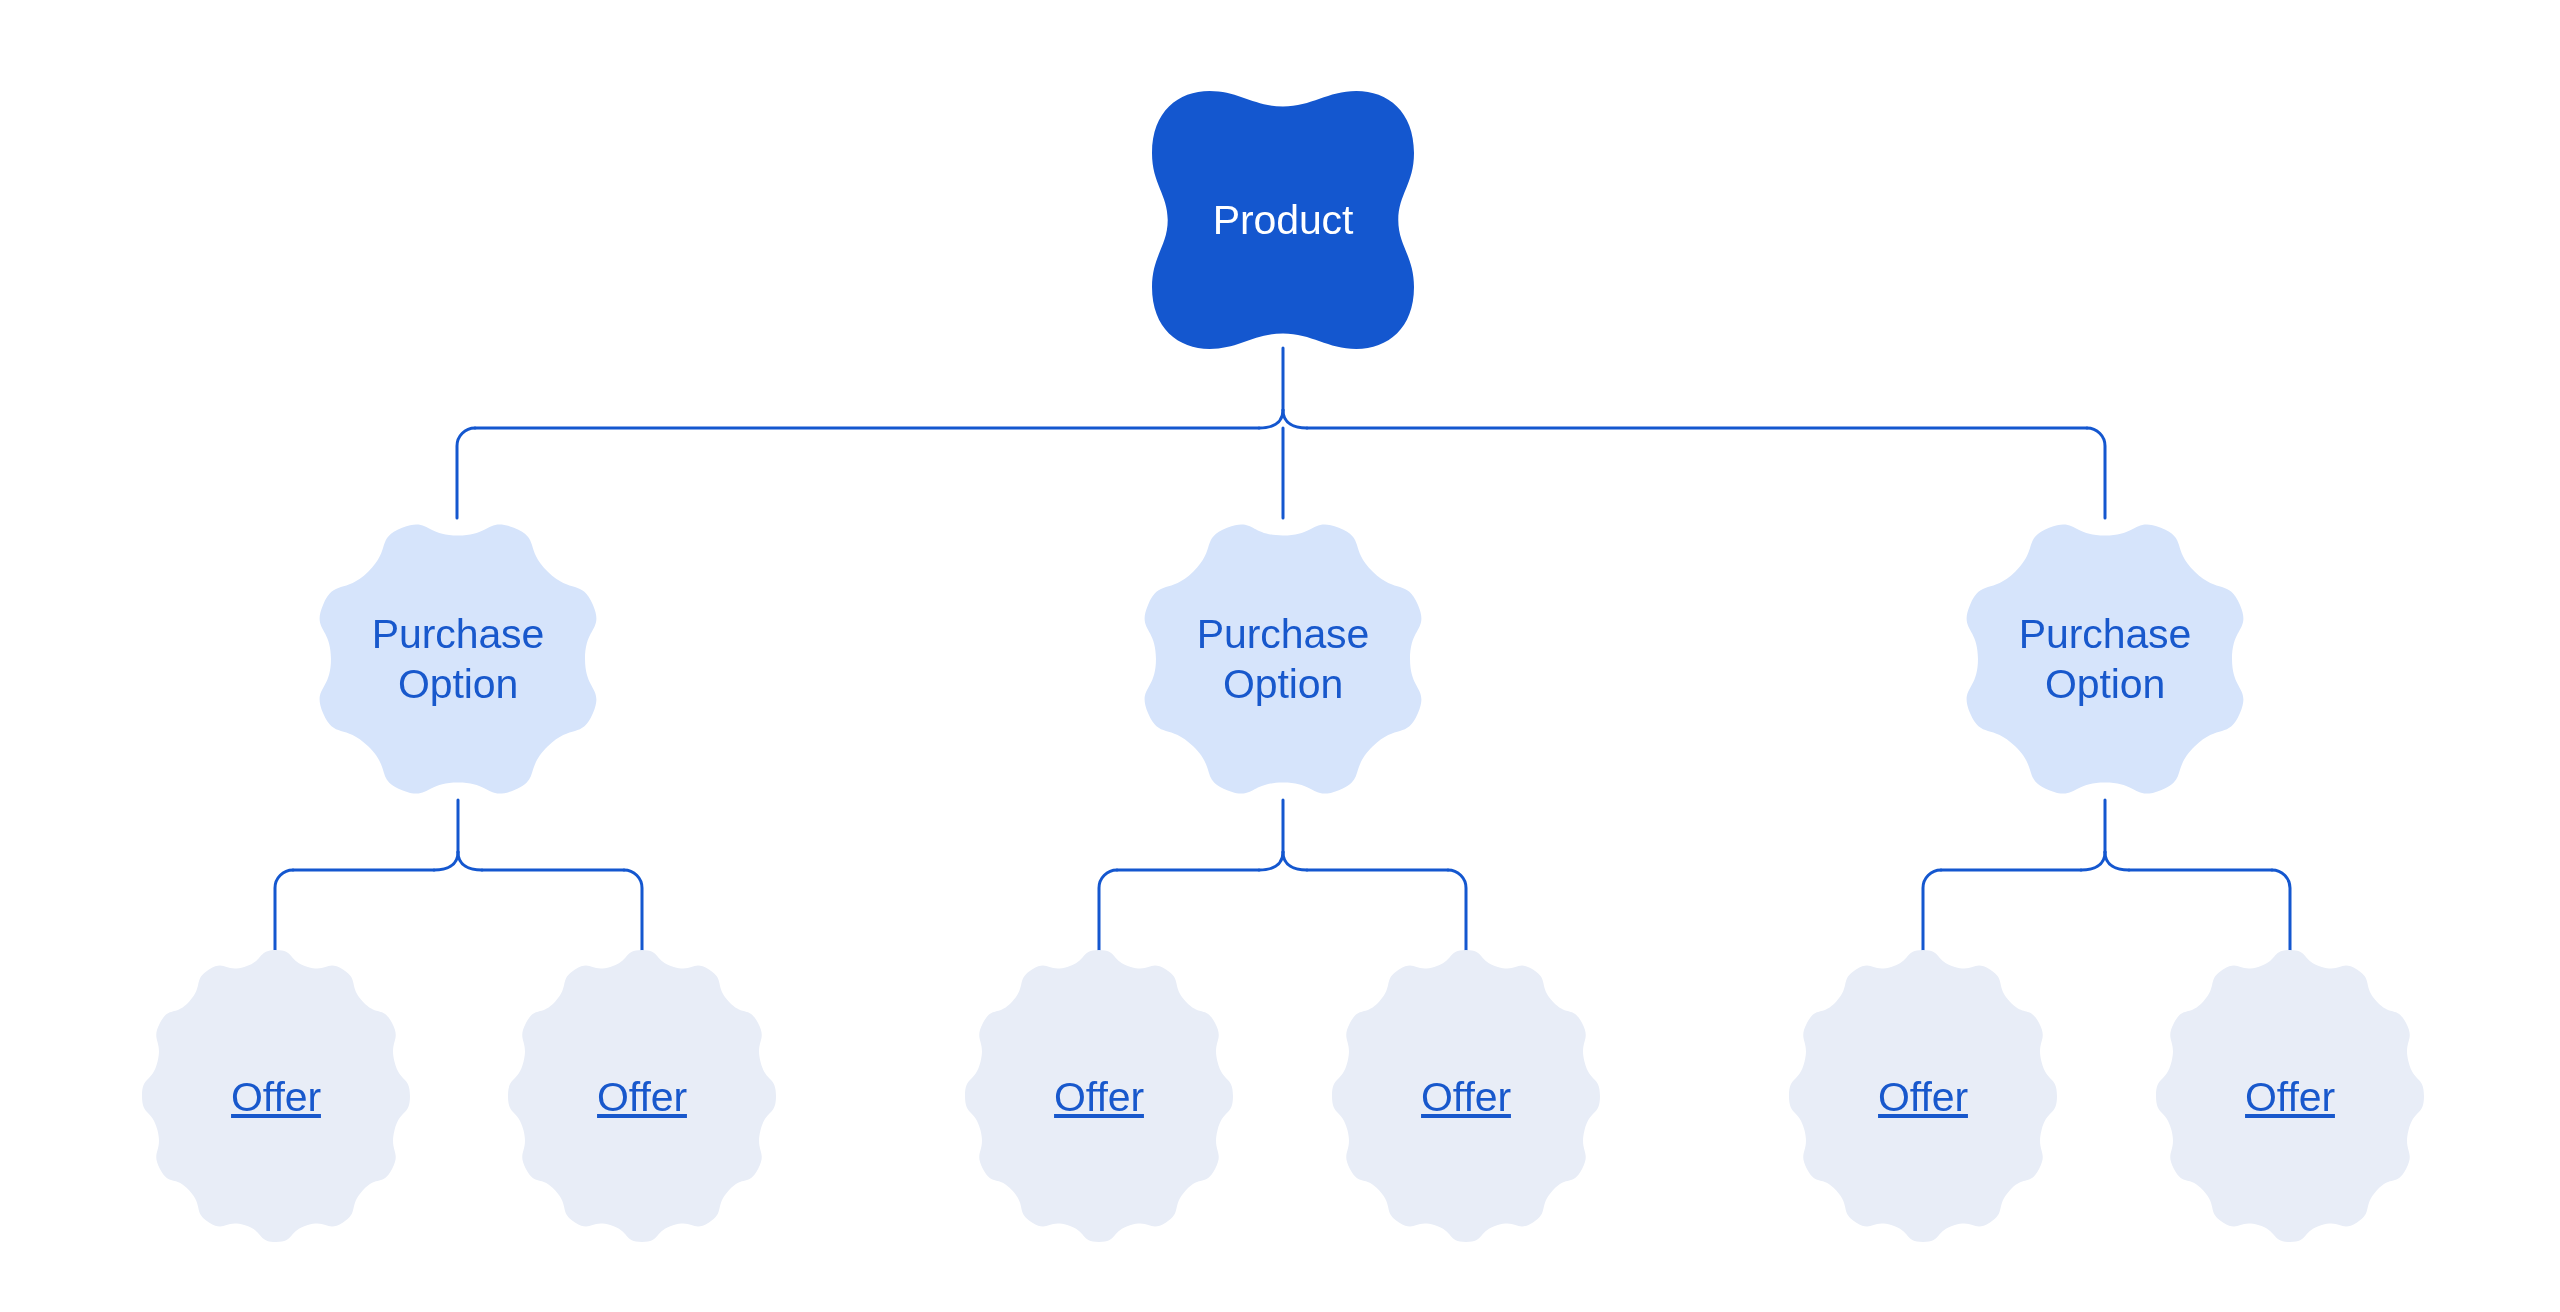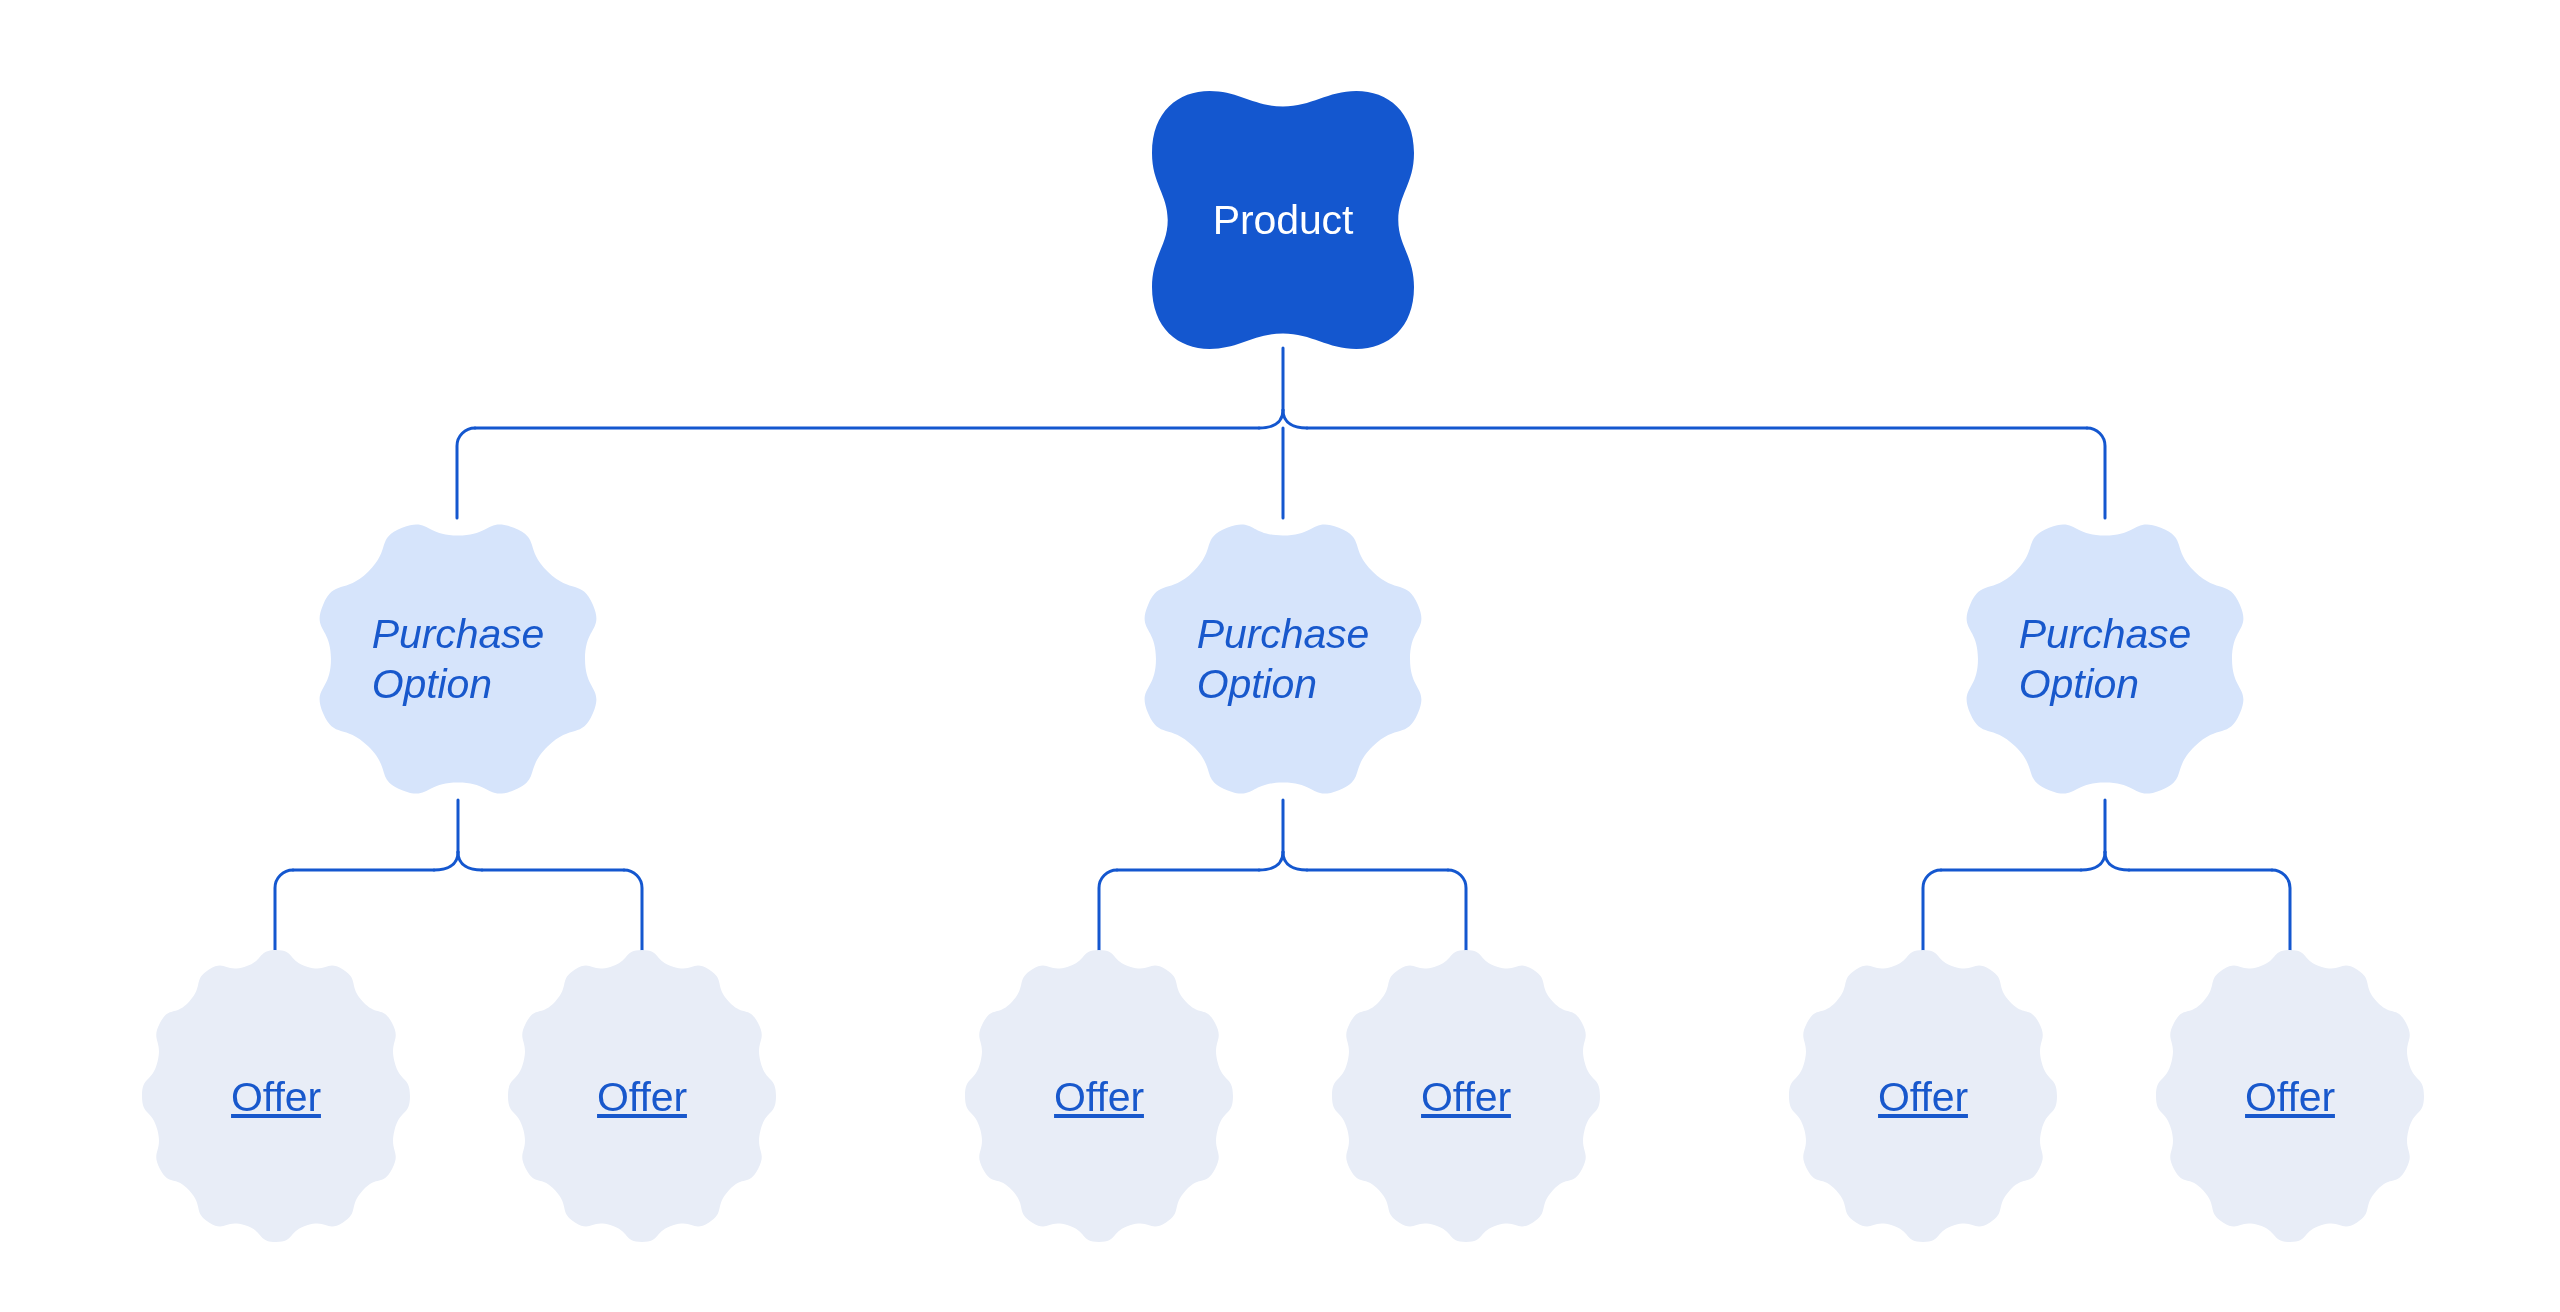--- a/index.html
+++ b/index.html
@@ -25,33 +25,33 @@
     top: 0;
     width: 2560px;
     height: 1312px;
     display: block;
   }
   .node-label {
     position: absolute;
     display: flex;
     align-items: center;
     justify-content: center;
+    text-align: center;
     line-height: 1.22;
     white-space: pre-line;
     pointer-events: none;
     letter-spacing: -0.1px;
   }
   .lbl-root {
     font-size: 41px;
     color: #ffffff;
   }
   .lbl-option {
     font-size: 41px;
     color: #1858cc;
-    font-style: italic;
   }
   .lbl-offer {
     font-size: 41px;
     color: #1858cc;
     text-decoration: underline;
   }
 </style>
 </head>
 <body>
 

